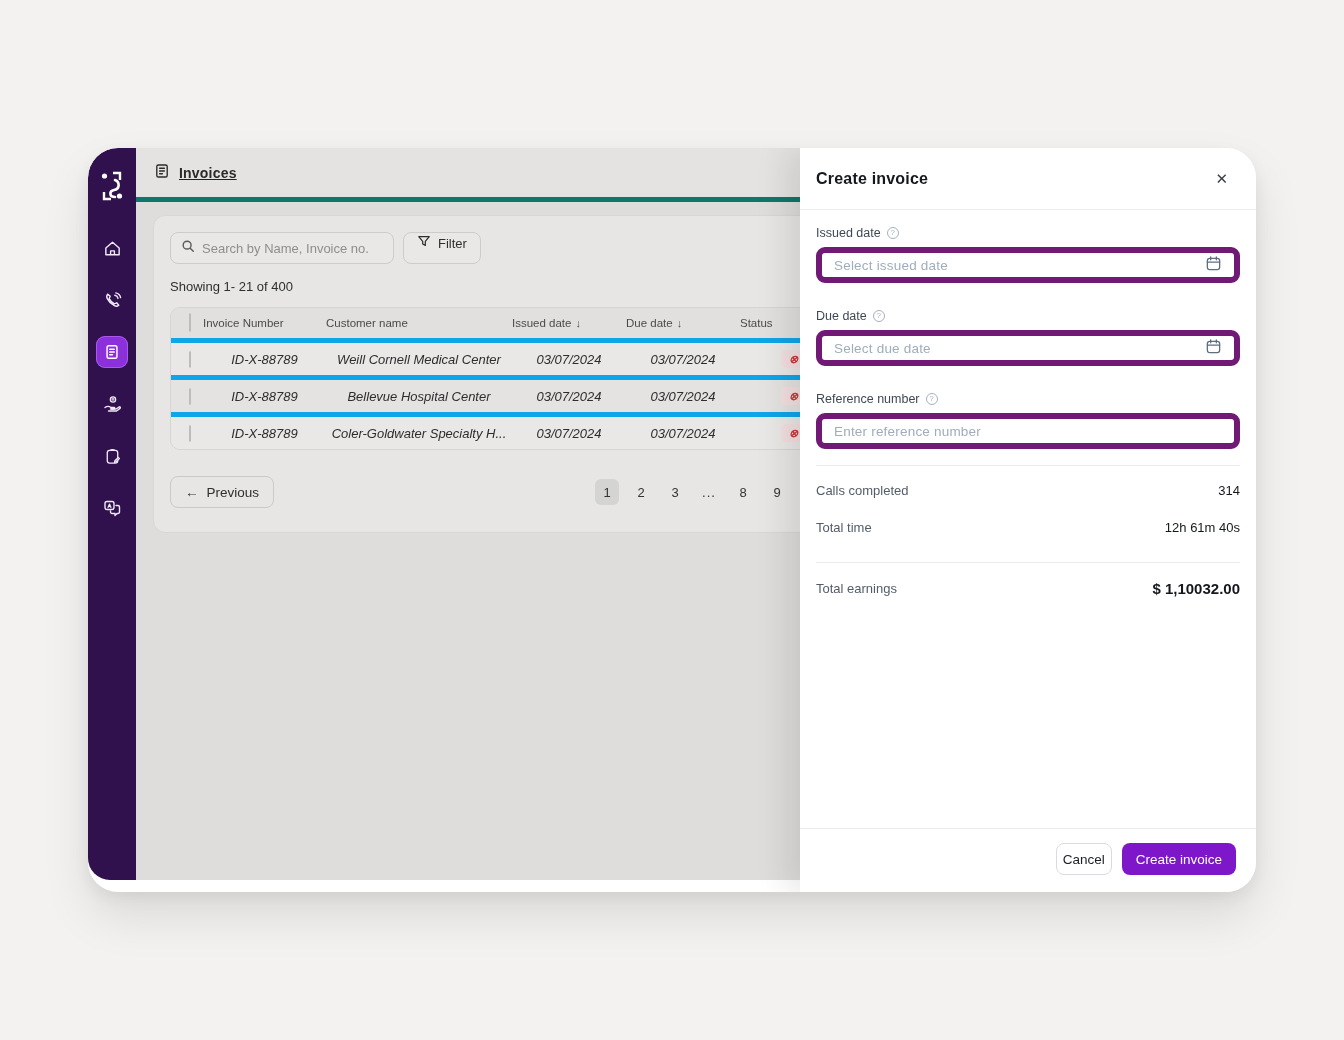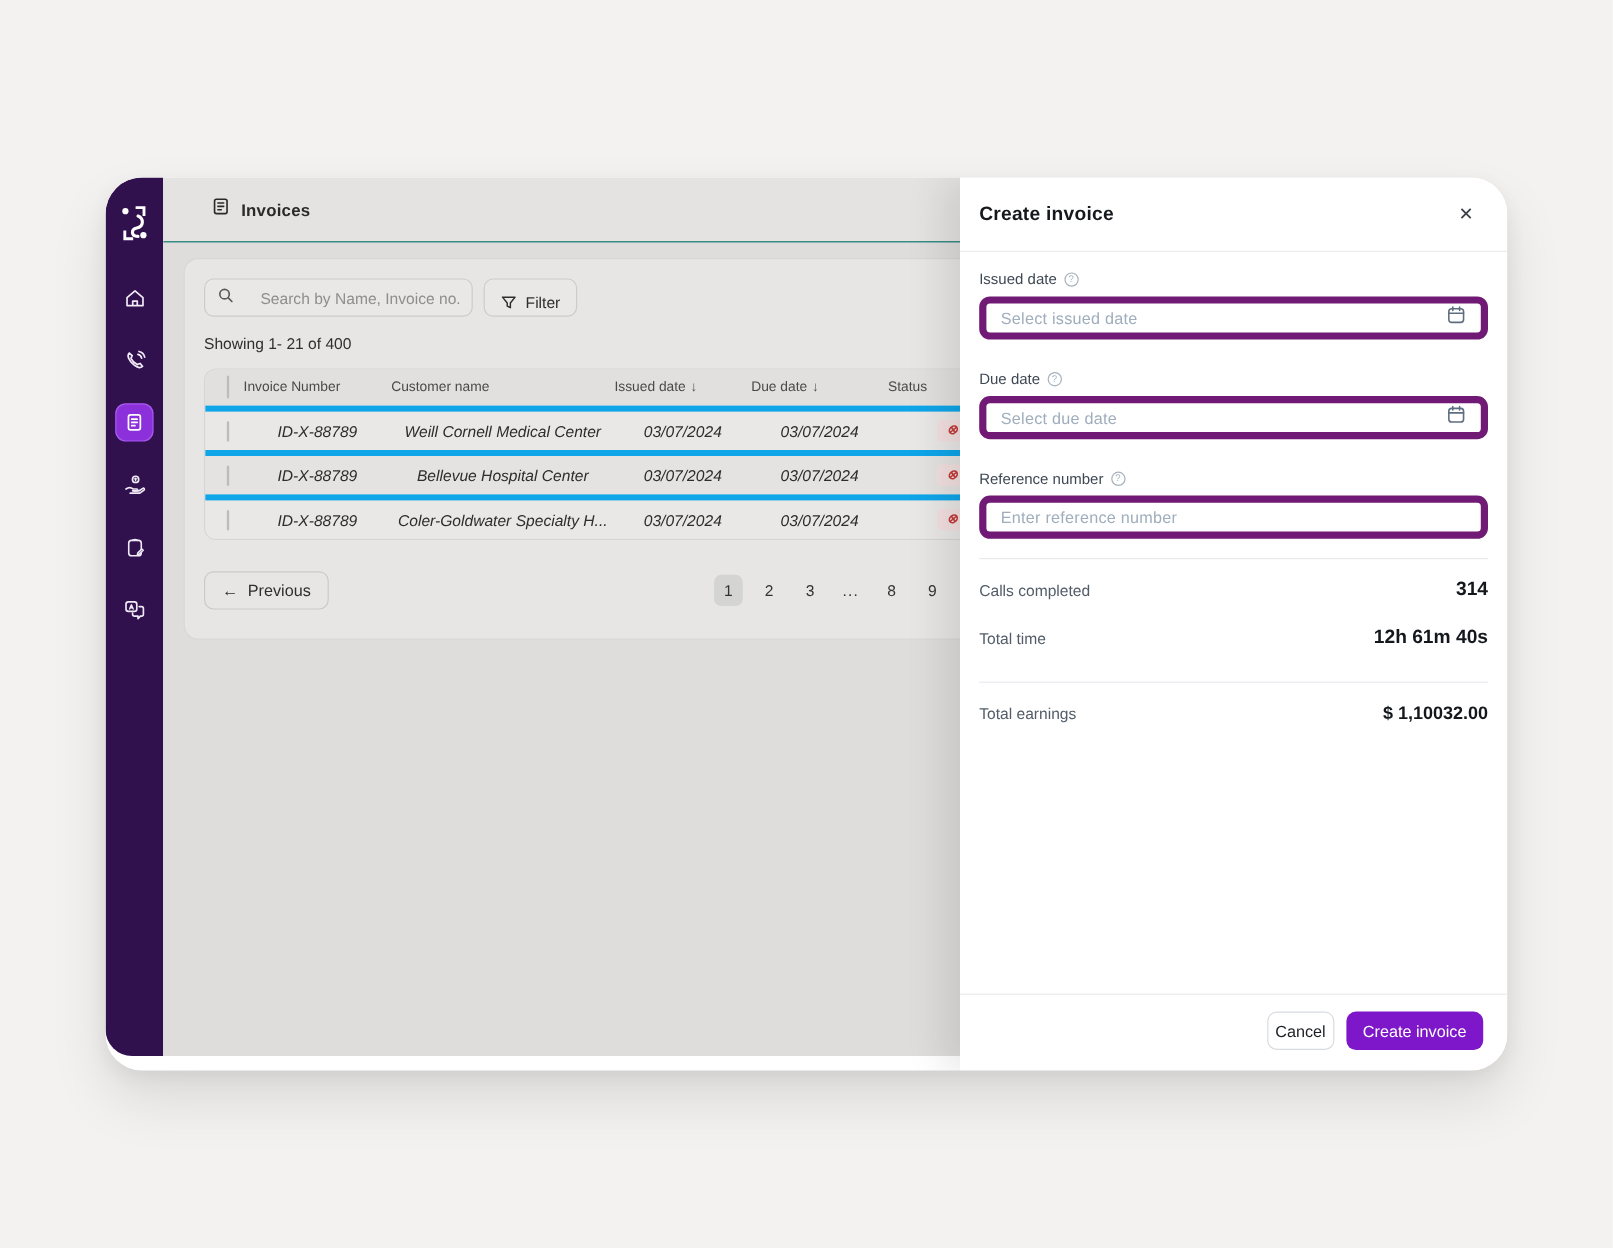--- a/index.html
+++ b/index.html
@@ -26,42 +26,42 @@
   .nav { margin-top:28px; display:flex; flex-direction:column; align-items:center; gap:20px; }
   .nav-item { width:32px; height:32px; display:flex; align-items:center; justify-content:center; border-radius:9px; cursor:pointer; }
   .nav-item.active { background:#8b30da; box-shadow:0 0 0 1px #a55ae8 inset; }
   .nav-item svg { display:block; }
   
   .main {
     position:absolute; left:48px; top:0; width:664px; height:732px;
     background:#dedddb; overflow:hidden;
   }
   .main-header {
-    height:54px; background:#e4e3e1; border-bottom:1px solid #0f766e;
-    display:flex; align-items:center; padding-left:40px; gap:9px;
+    height:54px; background:#e4e3e1; border-bottom:5px solid #0f766e;
+    display:flex; align-items:center; padding-left:18px; gap:9px;text-decoration:underline;
   }
   .main-header .title { font-size:14px; font-weight:600; color:#2a2a2a; letter-spacing:.2px; }
   .table-card {
     position:absolute; left:17px; top:67px; width:700px; height:318px;
     background:#e7e6e4; border:1px solid #d8d7d5; border-radius:12px;
     padding:16px;
   }
   .toolbar { display:flex; gap:9px; }
   .search-box {
     width:224px; height:32px; border:1px solid #cdccca; border-radius:8px;
-    background:#e9e8e6; display:flex; align-items:center; padding:0 10px; gap:22px;
+    background:#e9e8e6; display:flex; align-items:center; padding:0 10px; gap:7px;
   }
   .search-box input {
     border:none; outline:none; background:transparent; width:100%;
     font-family:"Liberation Sans", sans-serif; font-size:13px; color:#444;
   }
   .search-box input::placeholder { color:#8f8e8c; }
   .btn-filter {
     height:32px; padding:12px 13px; border:1px solid #cdccca; border-radius:8px;
-    background:#e9e8e6; display:flex; align-items:flex-start; gap:7px;
+    background:#e9e8e6; display:flex; align-items:flex-end; gap:7px;
     font-size:13px; color:#2f2f2f; cursor:pointer;
   }
   .showing { margin-top:15px; font-size:13px; color:#2f2f2f; }
   .tbl { margin-top:13px; border:1px solid #d7d5d4; border-radius:10px; overflow:hidden; width:692px;text-align:center; }
   .trow {
     display:grid; grid-template-columns:26px 123px 186px 114px 114px 150px;
     align-items:center; padding-left:6px;
   }
   .trow.head { height:30px; background:#e2e0df; }
   .trow.head .th { font-size:11.5px; color:#4a4a4a; display:flex; align-items:center; gap:4px; }
@@ -115,21 +115,21 @@
   }
   .field-input input {
     flex:1; border:none; outline:none; background:transparent;
     font-family:"Liberation Sans", sans-serif; font-size:13.5px; color:#333; letter-spacing:.2px;
   }
   .field-input input::placeholder { color:#9fadbc; }
   .field-gap { height:26px; }
   .divider { border-top:1px solid #e8eaee; margin:16px 0 6px 0; }
   .stat-row { display:flex; align-items:center; justify-content:space-between; padding:11px 0; }
   .stat-label { font-size:13px; color:#525d69; }
-  .stat-value { font-size:16px; color:#14181d; font-weight:700; }
+  .stat-value { font-size:13px; color:#14181d; font-weight:400; }
   .stat-value.big { font-size:15px; font-weight:700; }
   .panel-footer {
     border-top:1px solid #ececec; padding:14px 20px 0 20px; height:64px;
     display:flex; justify-content:flex-end; gap:10px;
   }
   .btn-cancel {
     height:32px; padding:0 6px; border:1px solid #d8dce1; border-radius:8px;
     background:#fff; font-size:13.5px; color:#1c1f23; cursor:pointer;
     font-family:"Liberation Sans", sans-serif;
   }

